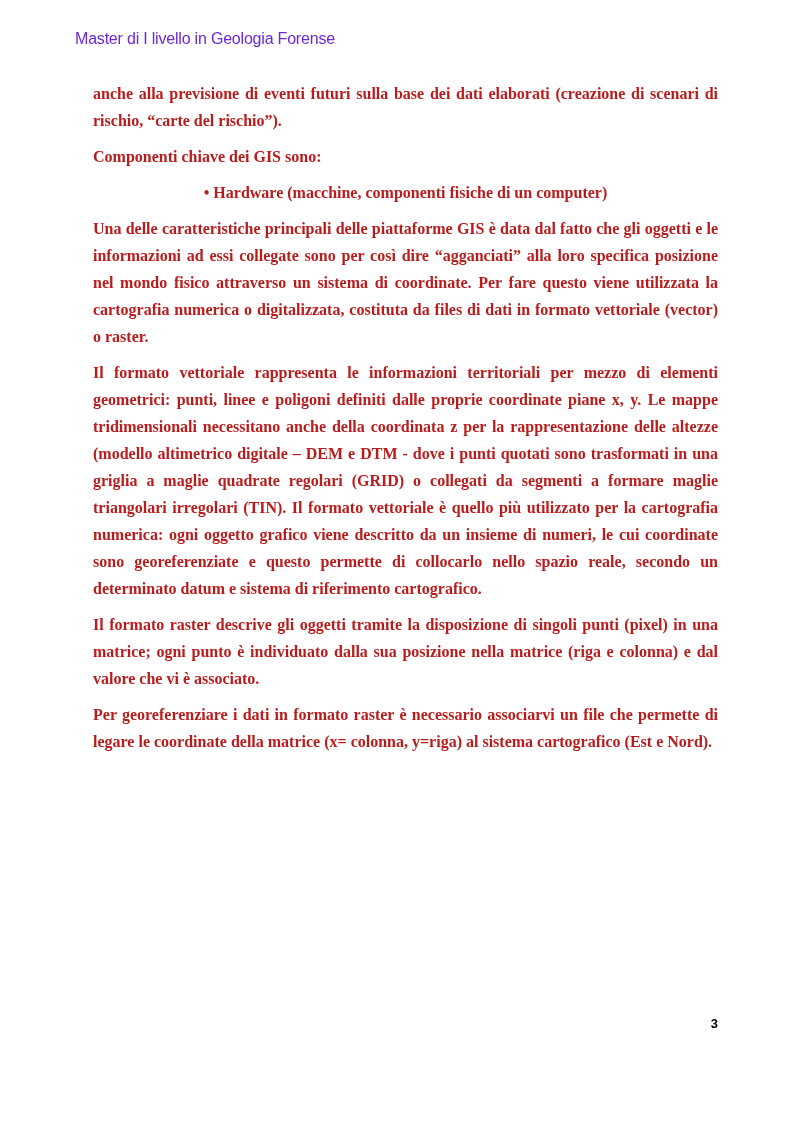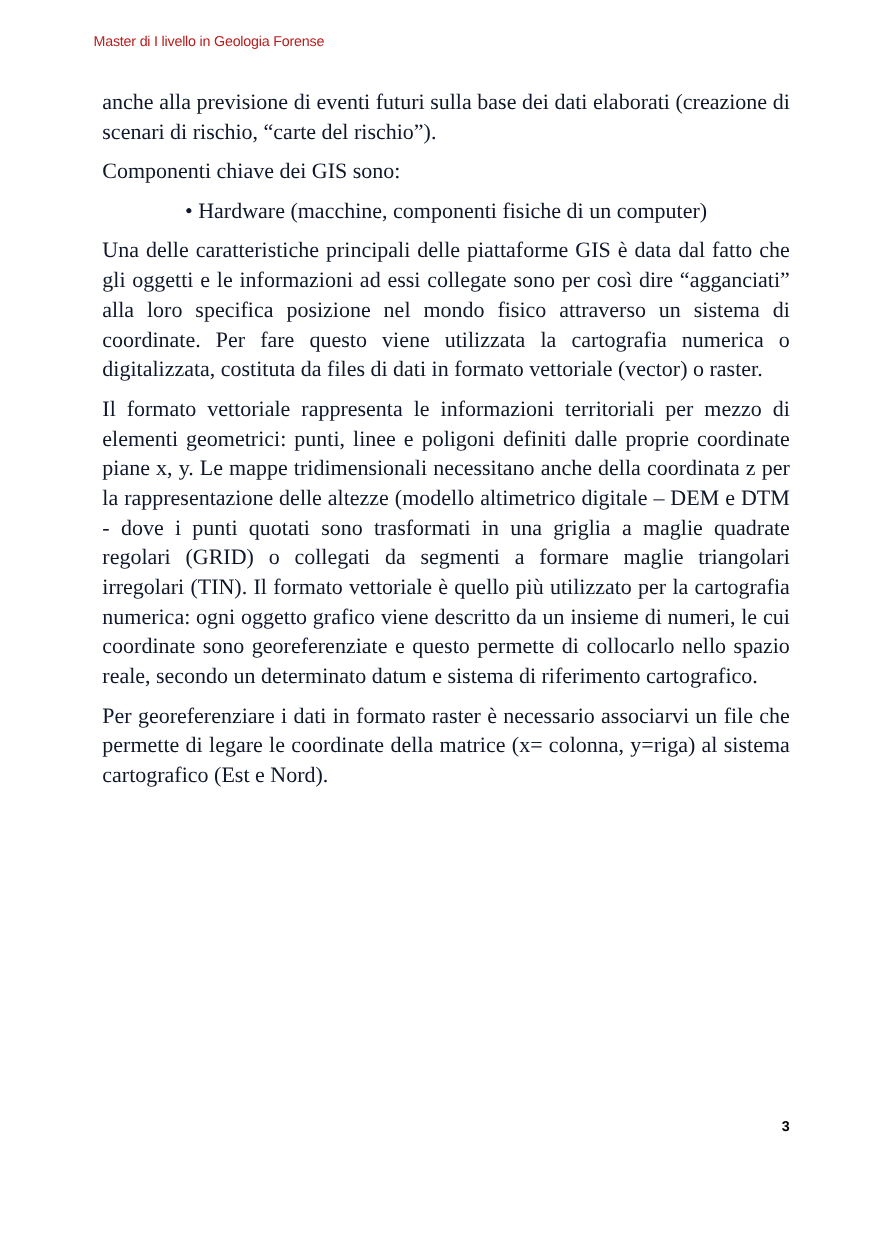--- a/index.html
+++ b/index.html
@@ -10,37 +10,38 @@
   .page {
     position: relative;
     width: 794px;
     height: 1123px;
     background: #ffffff;
     overflow: hidden;
     font-family: "Liberation Serif", serif;
   }
   .running-header {
     position: absolute;
-    left: 85px;
+    left: 75px;
     top: 30px;
     font-family: "Liberation Sans", sans-serif;
-    font-size: 13px;
+    font-size: 16px;
     letter-spacing: -0.2px;
-    color: #b91c1c;
+    color: #6d28d9;
     white-space: nowrap;
   }
   .doc-body {
     position: absolute;
     left: 93px;
     top: 80px;
     width: 625px;
     font-family: "Liberation Serif", serif;
-    font-size: 20px;
+    font-size: 16px;
     line-height: 27px;
-    color: #0f172a;
+    color: #b91c1c;
+    font-weight: bold;
   }
   .doc-body p {
     margin: 0 0 9px 0;
     text-align: justify;
   }
   .doc-body p.bullet {
     text-align: center;
   }
   .page-number {
     position: absolute;
@@ -58,18 +59,19 @@
 <div class="page">
 
   <div class="running-header">Master di I livello in Geologia Forense</div>
 
   <div class="doc-body">
     <p class="para">anche alla previsione di eventi futuri sulla base dei dati elaborati (creazione di scenari di rischio, “carte del rischio”).</p>
     <p class="para">Componenti chiave dei GIS sono:</p>
     <p class="bullet">• Hardware (macchine, componenti fisiche di un computer)</p>
     <p class="para">Una delle caratteristiche principali delle piattaforme GIS è data dal fatto che gli oggetti e le informazioni ad essi collegate sono per così dire “agganciati” alla loro specifica posizione nel mondo fisico attraverso un sistema di coordinate. Per fare questo viene utilizzata la cartografia numerica o digitalizzata, costituta da files di dati in formato vettoriale (vector) o raster.</p>
     <p class="para">Il formato vettoriale rappresenta le informazioni territoriali per mezzo di elementi geometrici: punti, linee e poligoni definiti dalle proprie coordinate piane x, y. Le mappe tridimensionali necessitano anche della coordinata z per la rappresentazione delle altezze (modello altimetrico digitale – DEM e DTM - dove i punti quotati sono trasformati in una griglia a maglie quadrate regolari (GRID) o collegati da segmenti a formare maglie triangolari irregolari (TIN). Il formato vettoriale è quello più utilizzato per la cartografia numerica: ogni oggetto grafico viene descritto da un insieme di numeri, le cui coordinate sono georeferenziate e questo permette di collocarlo nello spazio reale, secondo un determinato datum e sistema di riferimento cartografico.</p>
+    <p class="para">Il formato raster descrive gli oggetti tramite la disposizione di singoli punti (pixel) in una matrice; ogni punto è individuato dalla sua posizione nella matrice (riga e colonna) e dal valore che vi è associato.</p>
     <p class="para">Per georeferenziare i dati in formato raster è necessario associarvi un file che permette di legare le coordinate della matrice (x= colonna, y=riga) al sistema cartografico (Est e Nord).</p>
   </div>
 
   <div class="page-number">3</div>
 
 </div>
 
 </body></html>

